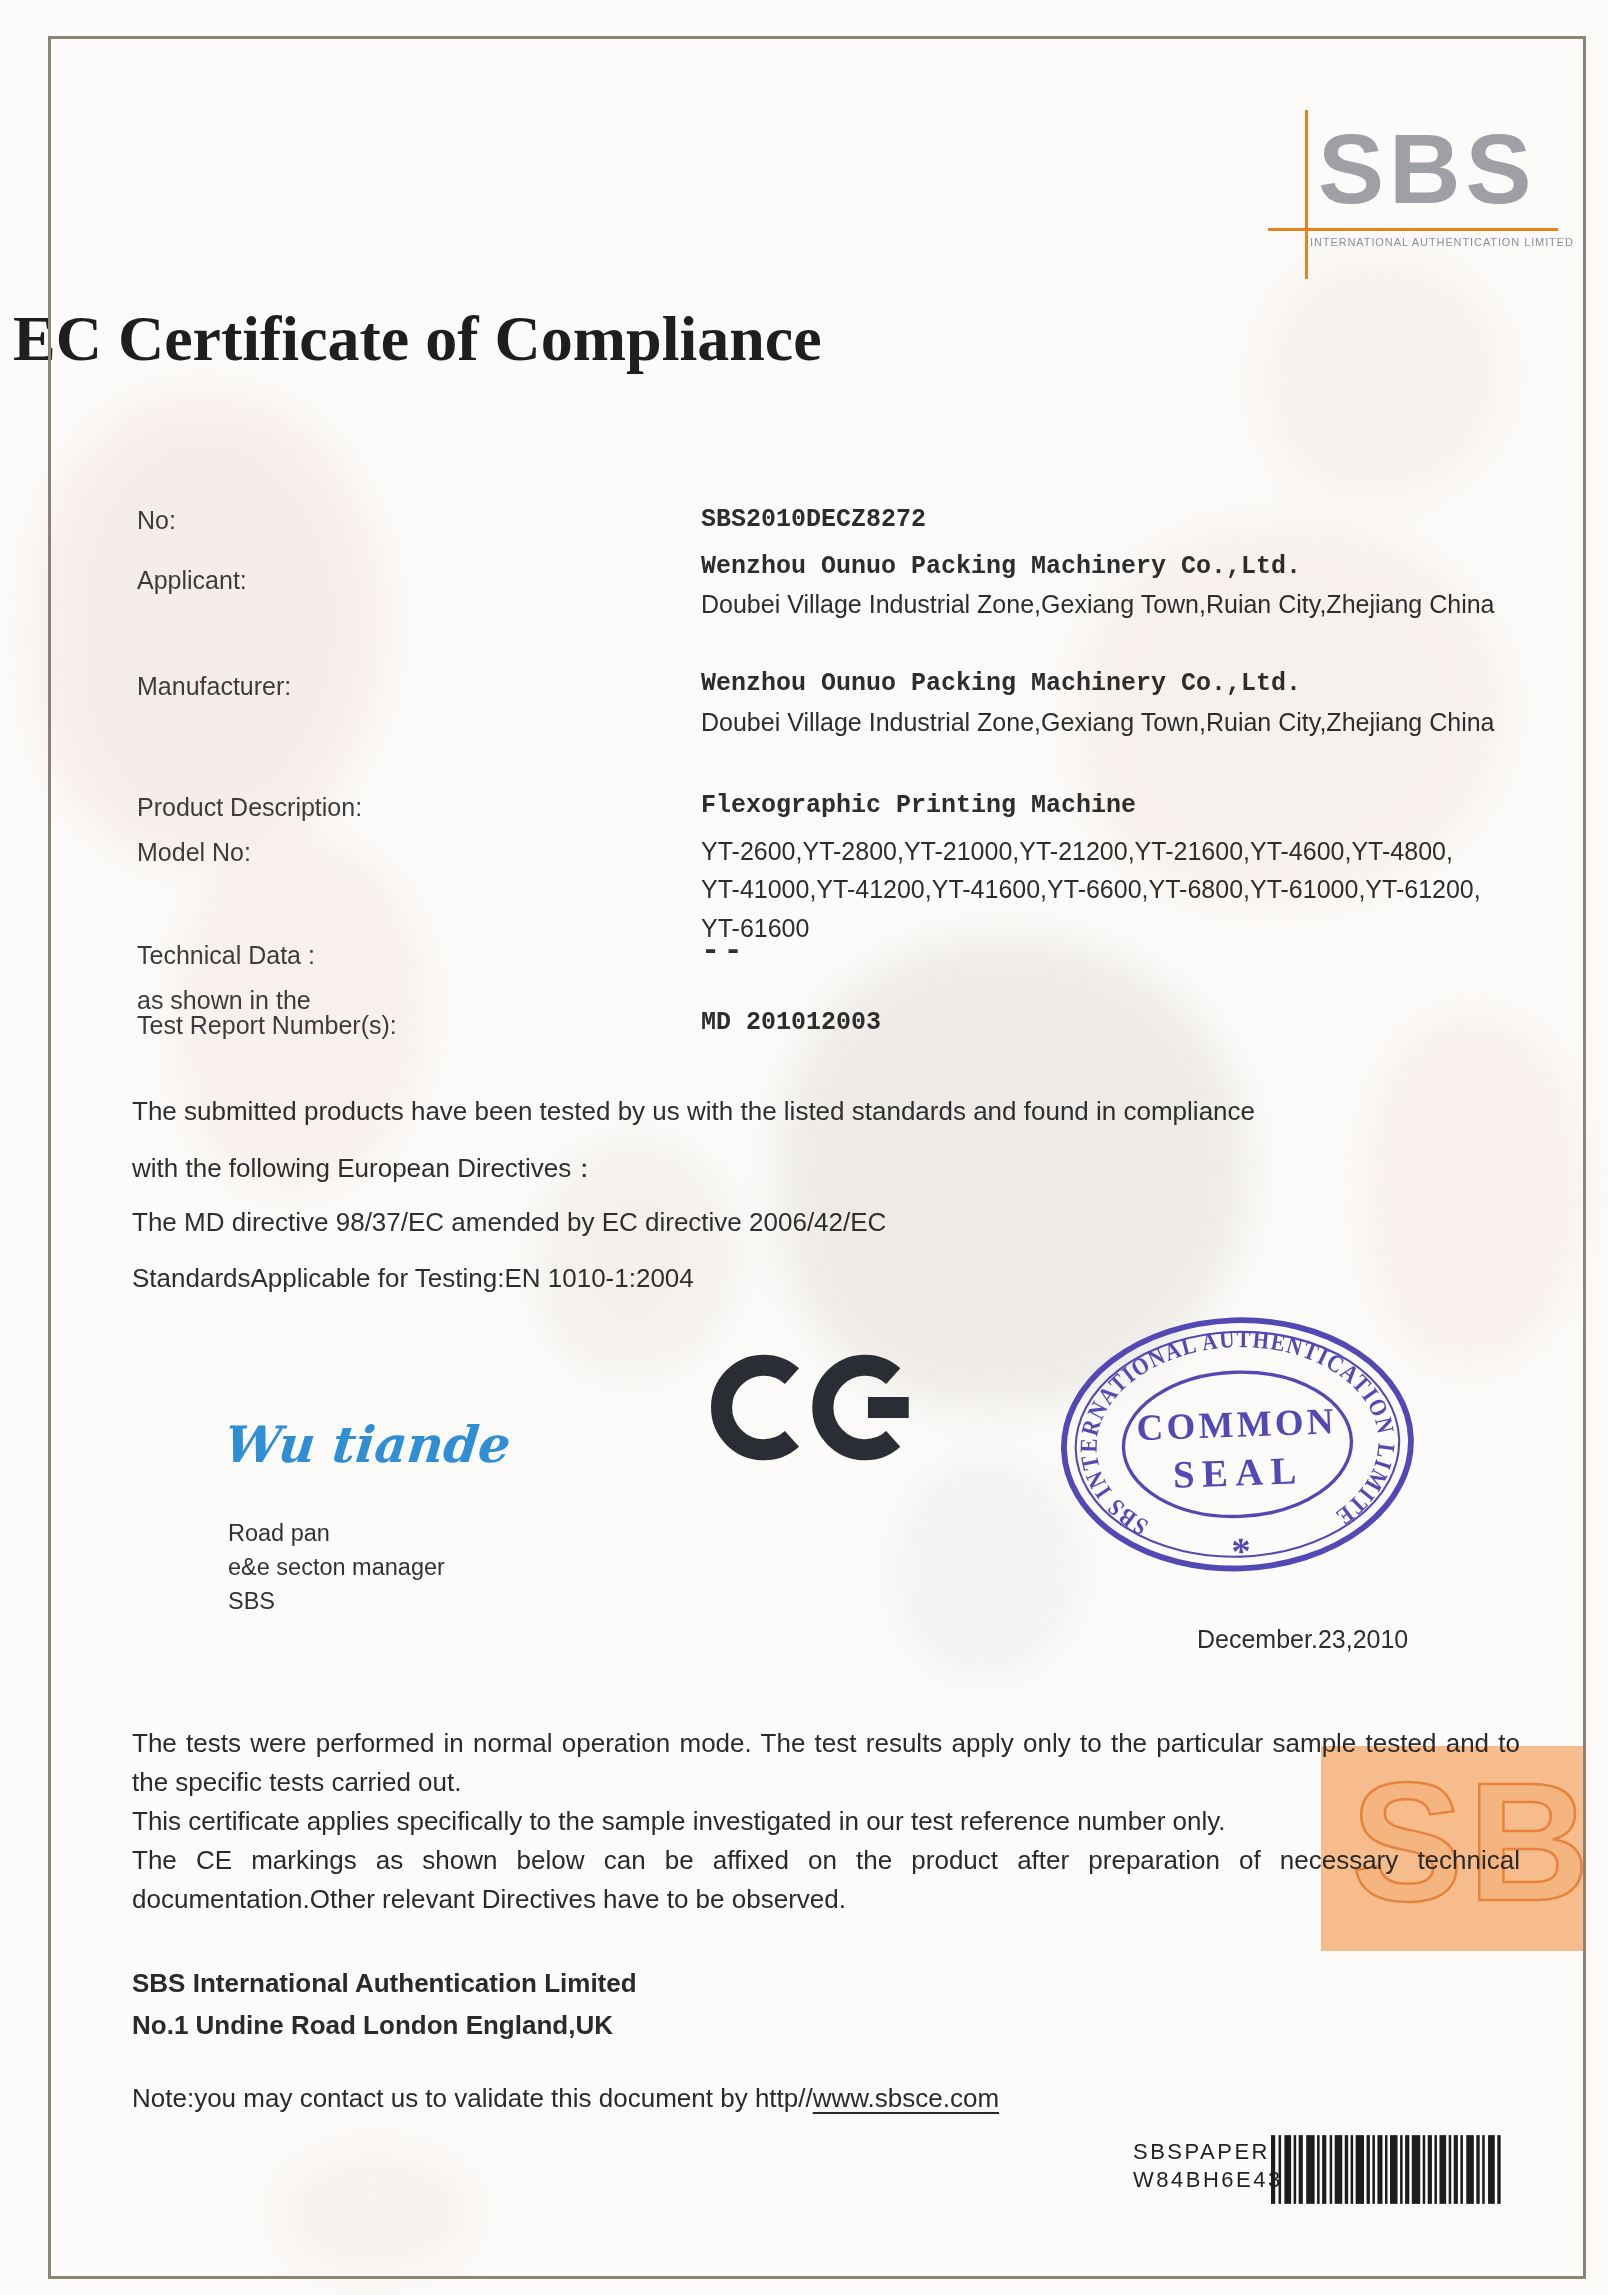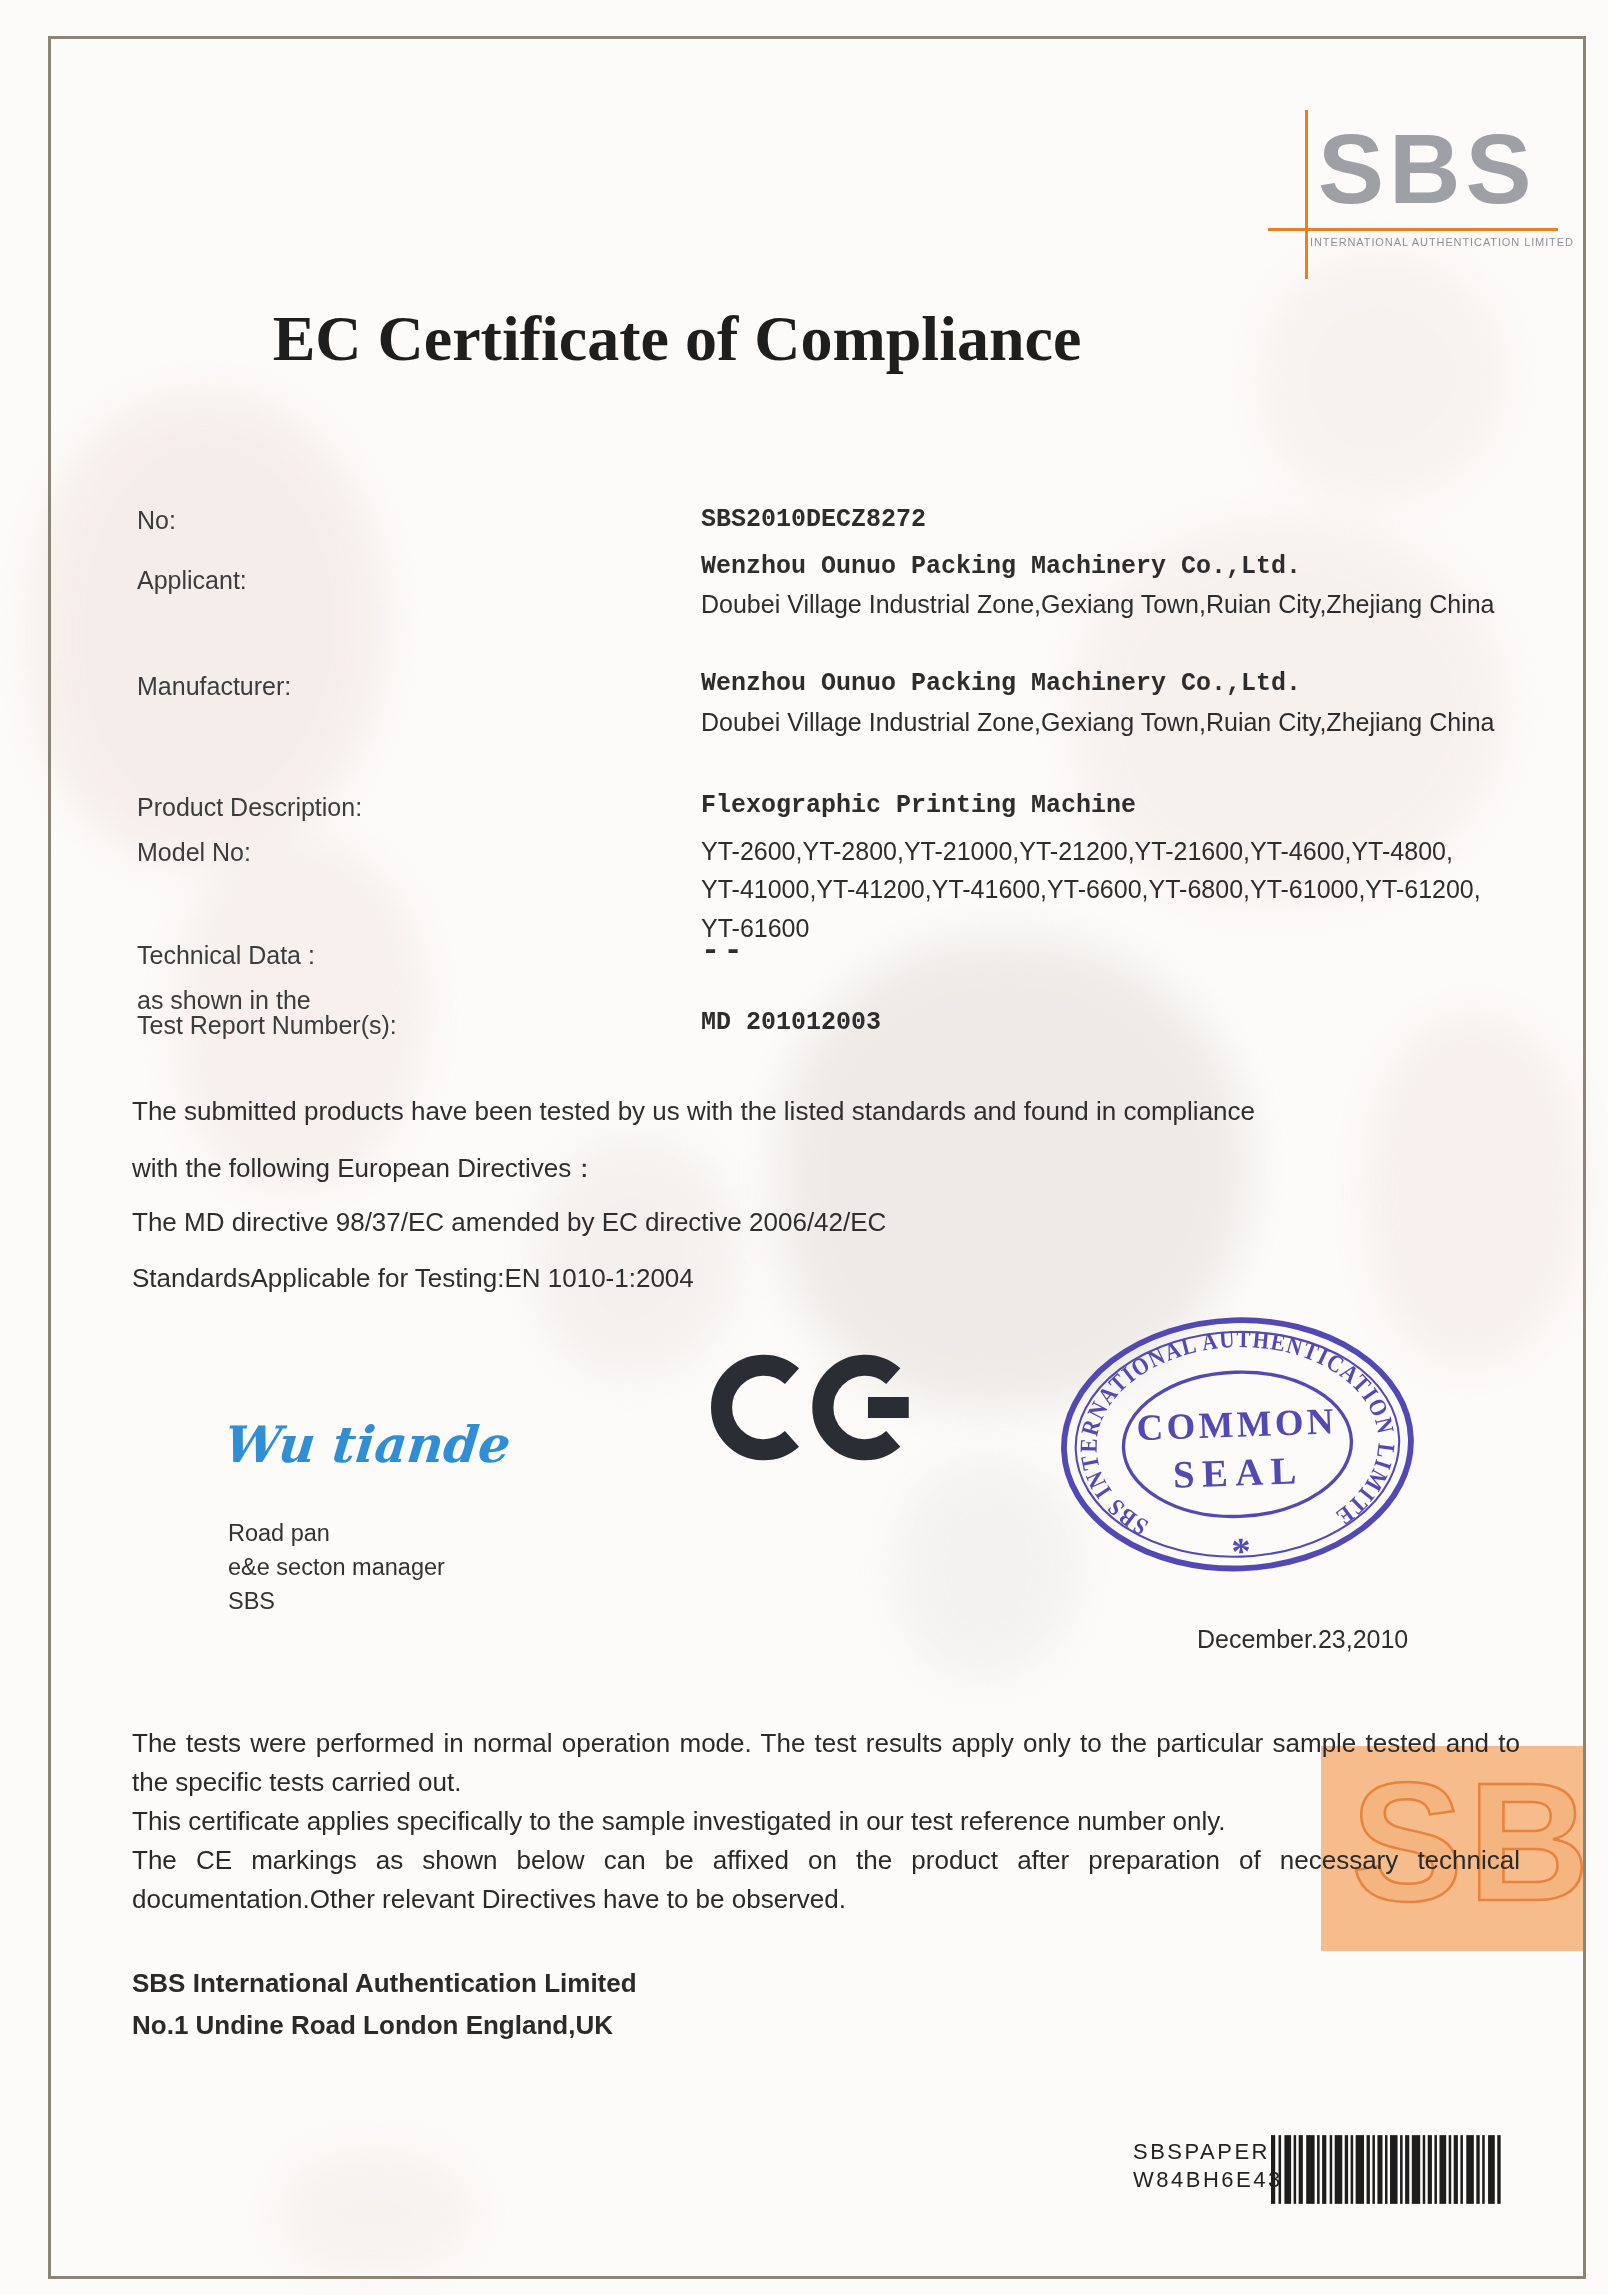--- a/index.html
+++ b/index.html
@@ -11,21 +11,21 @@
   .frame{position:absolute;left:48px;top:36px;width:1532px;height:2237px;
          border:3.4px solid #8b8577;z-index:3;pointer-events:none;}
   
   .logo-vline{position:absolute;left:1305px;top:110px;width:3.4px;height:169px;background:#e8821e;z-index:2;}
   .logo-hline{position:absolute;left:1268px;top:228px;width:290px;height:3.4px;background:#e8821e;z-index:2;}
   .logo-text{position:absolute;left:1318px;top:119px;font-size:99px;font-weight:700;
              color:#9fa0a6;letter-spacing:5px;line-height:1;z-index:2;}
   .logo-tagline{position:absolute;left:1310px;top:236px;font-size:11px;color:#8f9097;
                 letter-spacing:0.9px;z-index:2;white-space:nowrap;}
   
-  .title{position:absolute;left:0;top:302px;width:1354px;text-align:center;
+  .title{position:absolute;left:13px;top:302px;width:1354px;text-align:left;
          font-family:"Liberation Serif",serif;font-weight:700;font-size:64px;color:#1e1e1e;z-index:2;}
   
   .lbl{position:absolute;left:137px;font-size:25px;font-weight:400;color:#3c3c3c;z-index:2;white-space:nowrap;}
   .val{position:absolute;left:701px;font-size:25px;color:#2d2d2d;z-index:2;white-space:nowrap;}
   .b{font-weight:700;font-family:Liberation Mono, monospace;}
   .stmt{position:absolute;left:132px;font-size:26px;color:#2e2e2e;z-index:2;white-space:nowrap;}
   
   .ce{position:absolute;left:709px;top:1331px;width:211px;height:153px;z-index:2;}
   
   .seal{position:absolute;left:1053px;top:1306px;width:369px;height:280px;z-index:2;
@@ -157,20 +157,21 @@
     <p>The tests were performed in normal operation mode. The test results apply only to the particular sample tested and to the specific tests carried out.</p>
     <p>This certificate applies specifically to the sample investigated in our test reference number only.</p>
     <p>The CE markings as shown below can be affixed on the product after preparation of necessary technical documentation.Other relevant Directives have to be observed.</p>
   </div>
 
   <div class="issuer">
     <div>SBS International Authentication Limited</div>
     <div>No.1 Undine Road London England,UK</div>
   </div>
 
+  <div class="note"><span>Note:you may contact us to validate this document by http//</span><a href="#">www.sbsce.com</a></div>
 
   <div class="bc-text">
     <div>SBSPAPER</div>
     <div>W84BH6E43</div>
   </div>
   <div class="bc-bars">
     <svg width="233" height="69" viewBox="0 0 278 82">
       <g fill="#1d1d1d">
         <rect x="0" width="5" height="82"></rect>
           <rect x="9" width="3" height="82"></rect>

